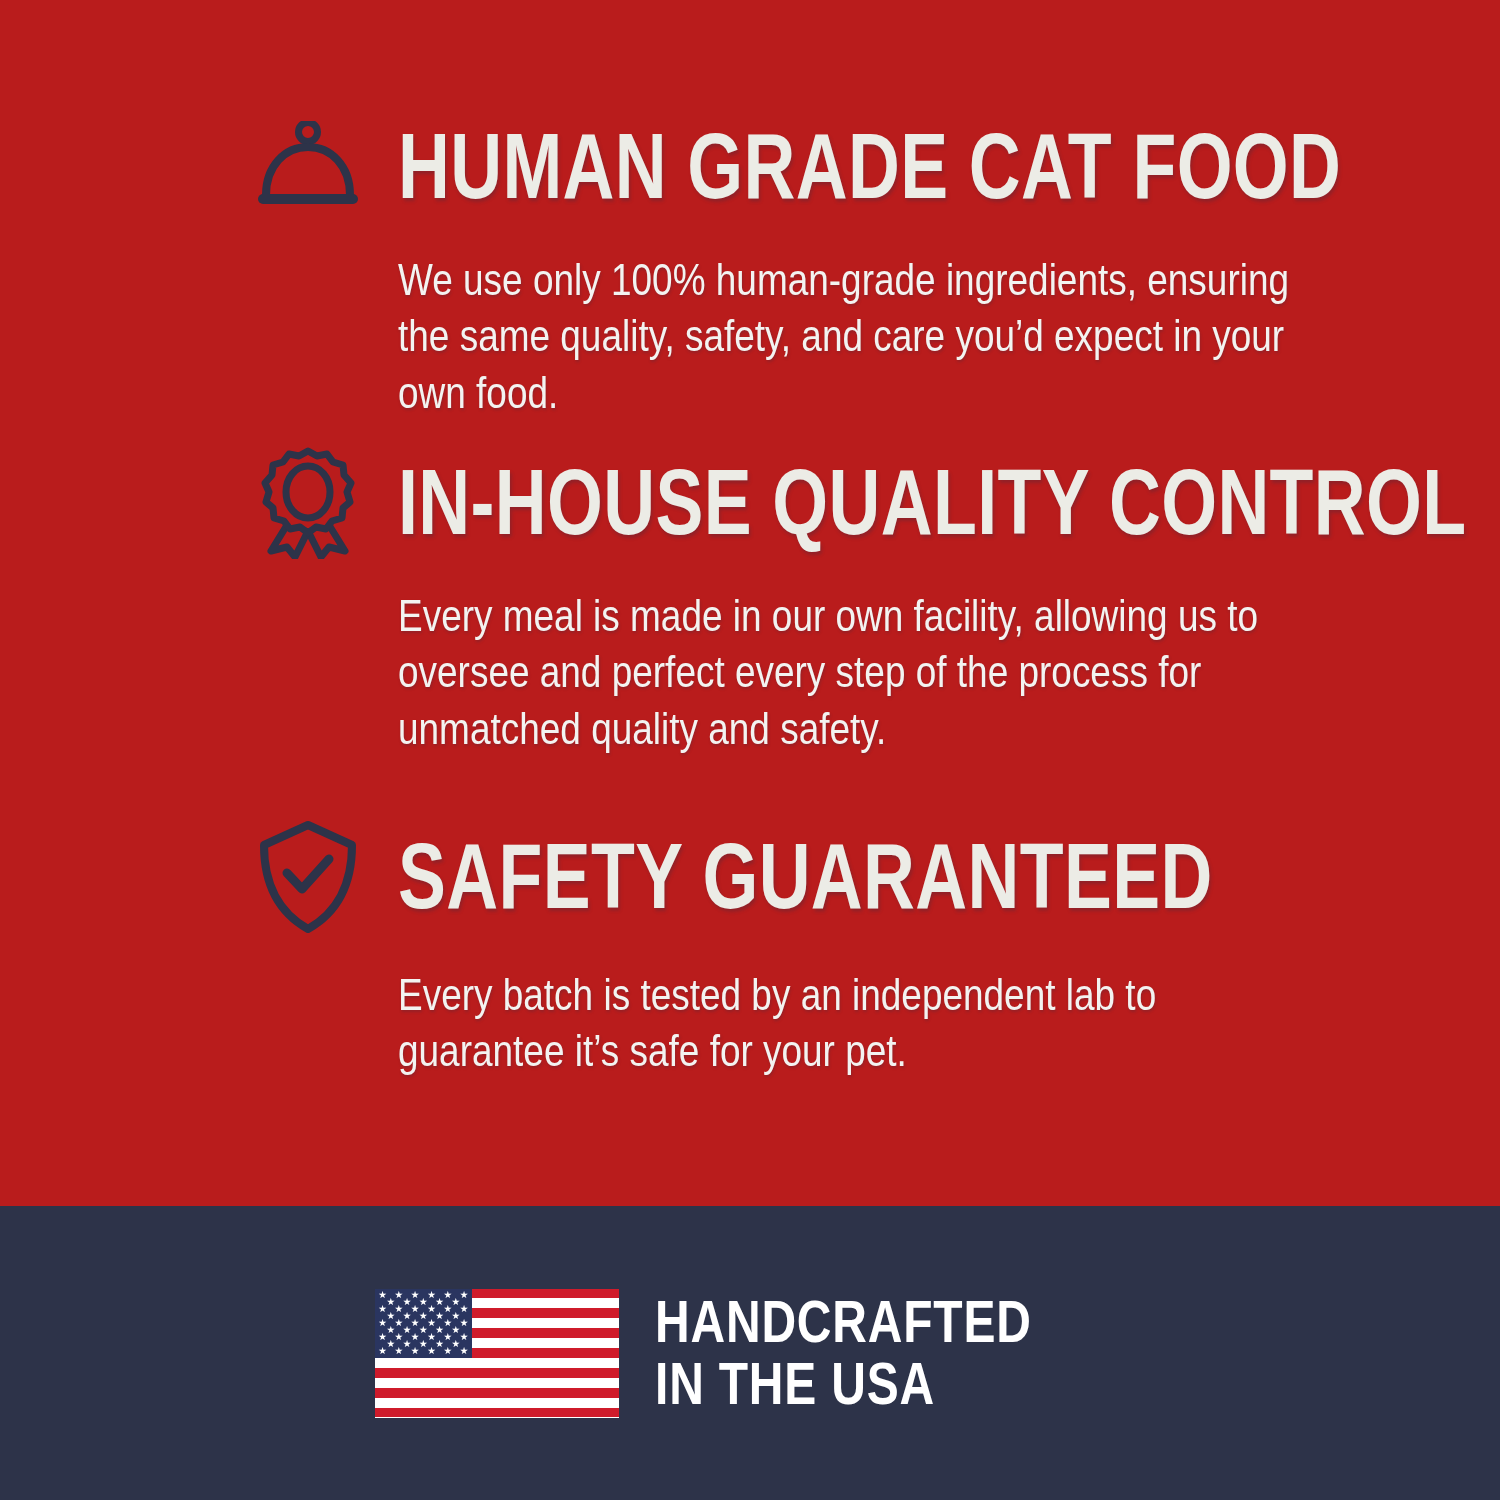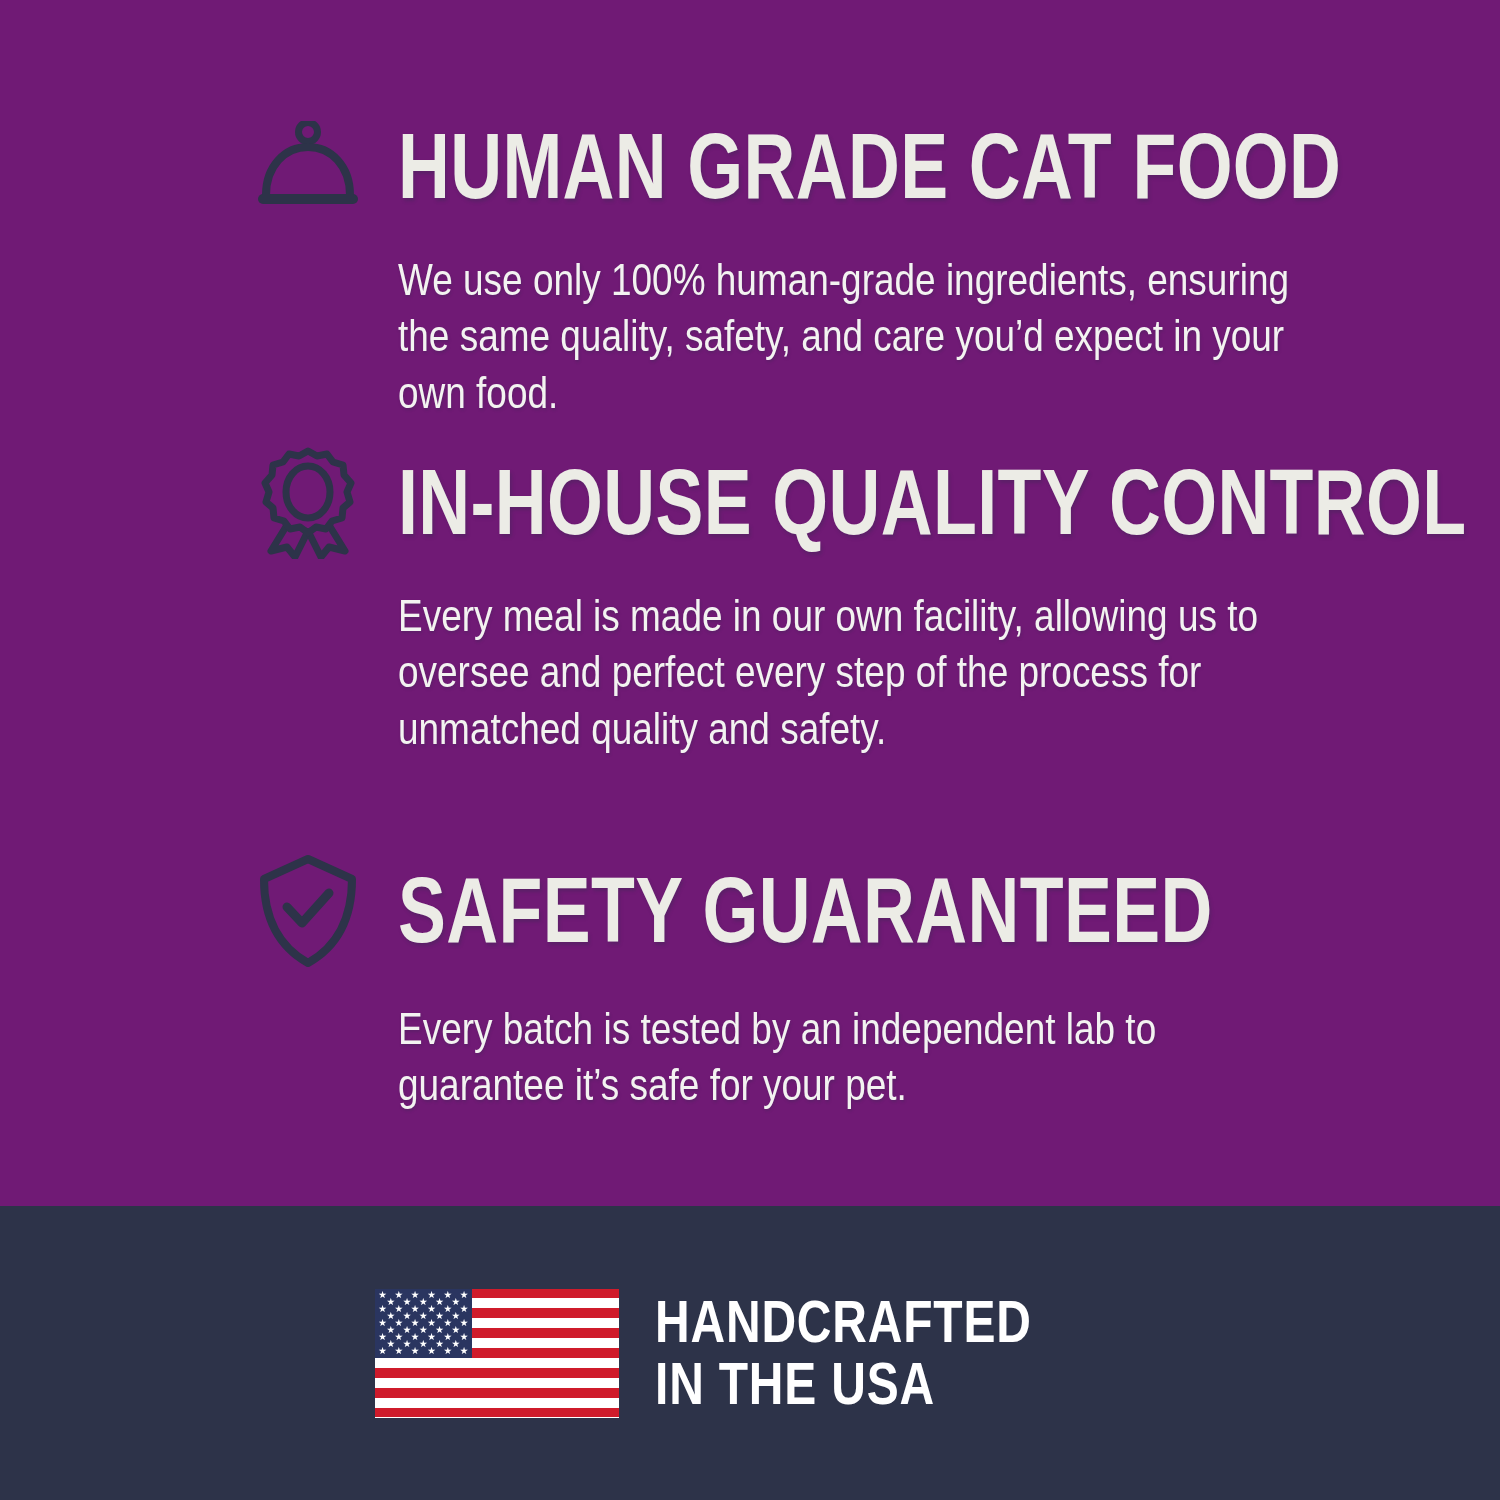--- a/index.html
+++ b/index.html
@@ -11,21 +11,21 @@
     height: 1500px;
     overflow: hidden;
     font-family: "Liberation Sans", sans-serif;
     background: #8892b2;
   }
 
   .poster {
     position: relative;
     width: 1500px;
     height: 1500px;
-    background: #701a75;
+    background: #b91c1c;
     display: flex;
     flex-direction: column;
   }
 
   
   .features {
     position: relative;
     height: 1206px;
     box-sizing: border-box;
     padding: 0;
@@ -88,21 +88,21 @@
     text-shadow: 1px 2px 3px rgba(40,48,72,0.25);
   }
 
   
   #feature-0 { top: 112px; }
   #feature-0 .feature-body { top: 140px; }
 
   #feature-1 { top: 448px; }
   #feature-1 .feature-body { top: 140px; }
 
-  #feature-2 { top: 856px; }
+  #feature-2 { top: 822px; }
   #feature-2 .feature-body { top: 145px; }
 
   
   .footer {
     position: absolute;
     left: 0;
     bottom: 0;
     width: 1500px;
     height: 294px;
     background: #2d3349;

